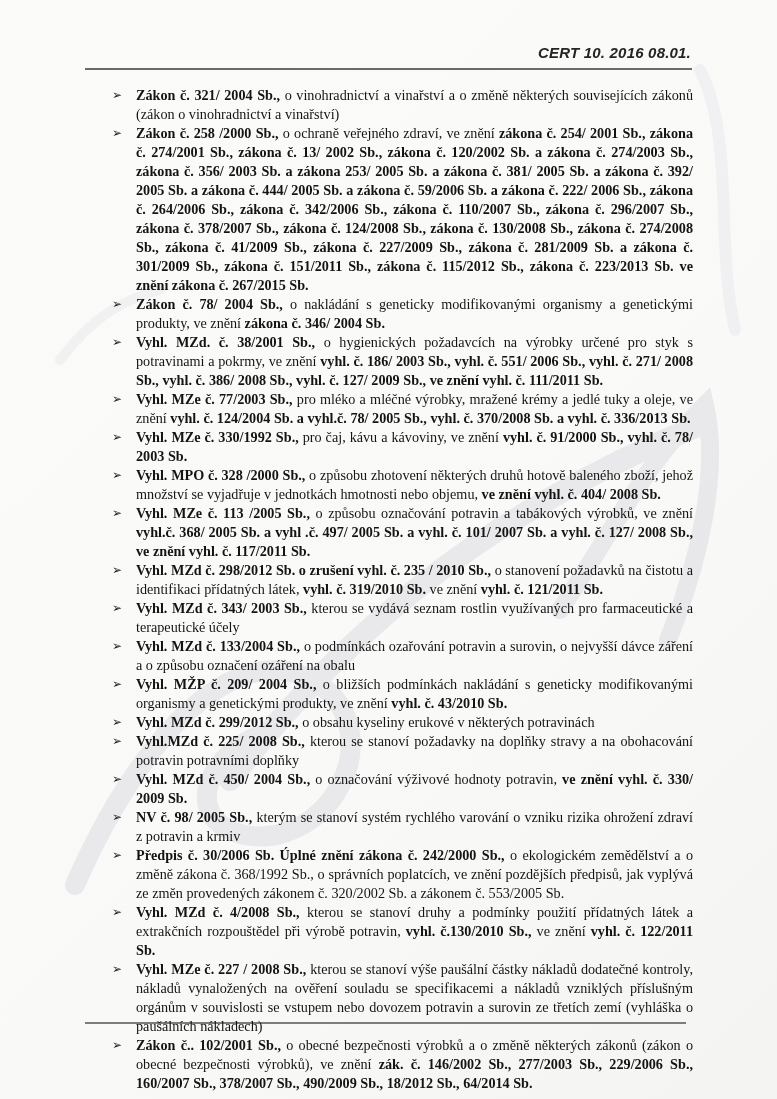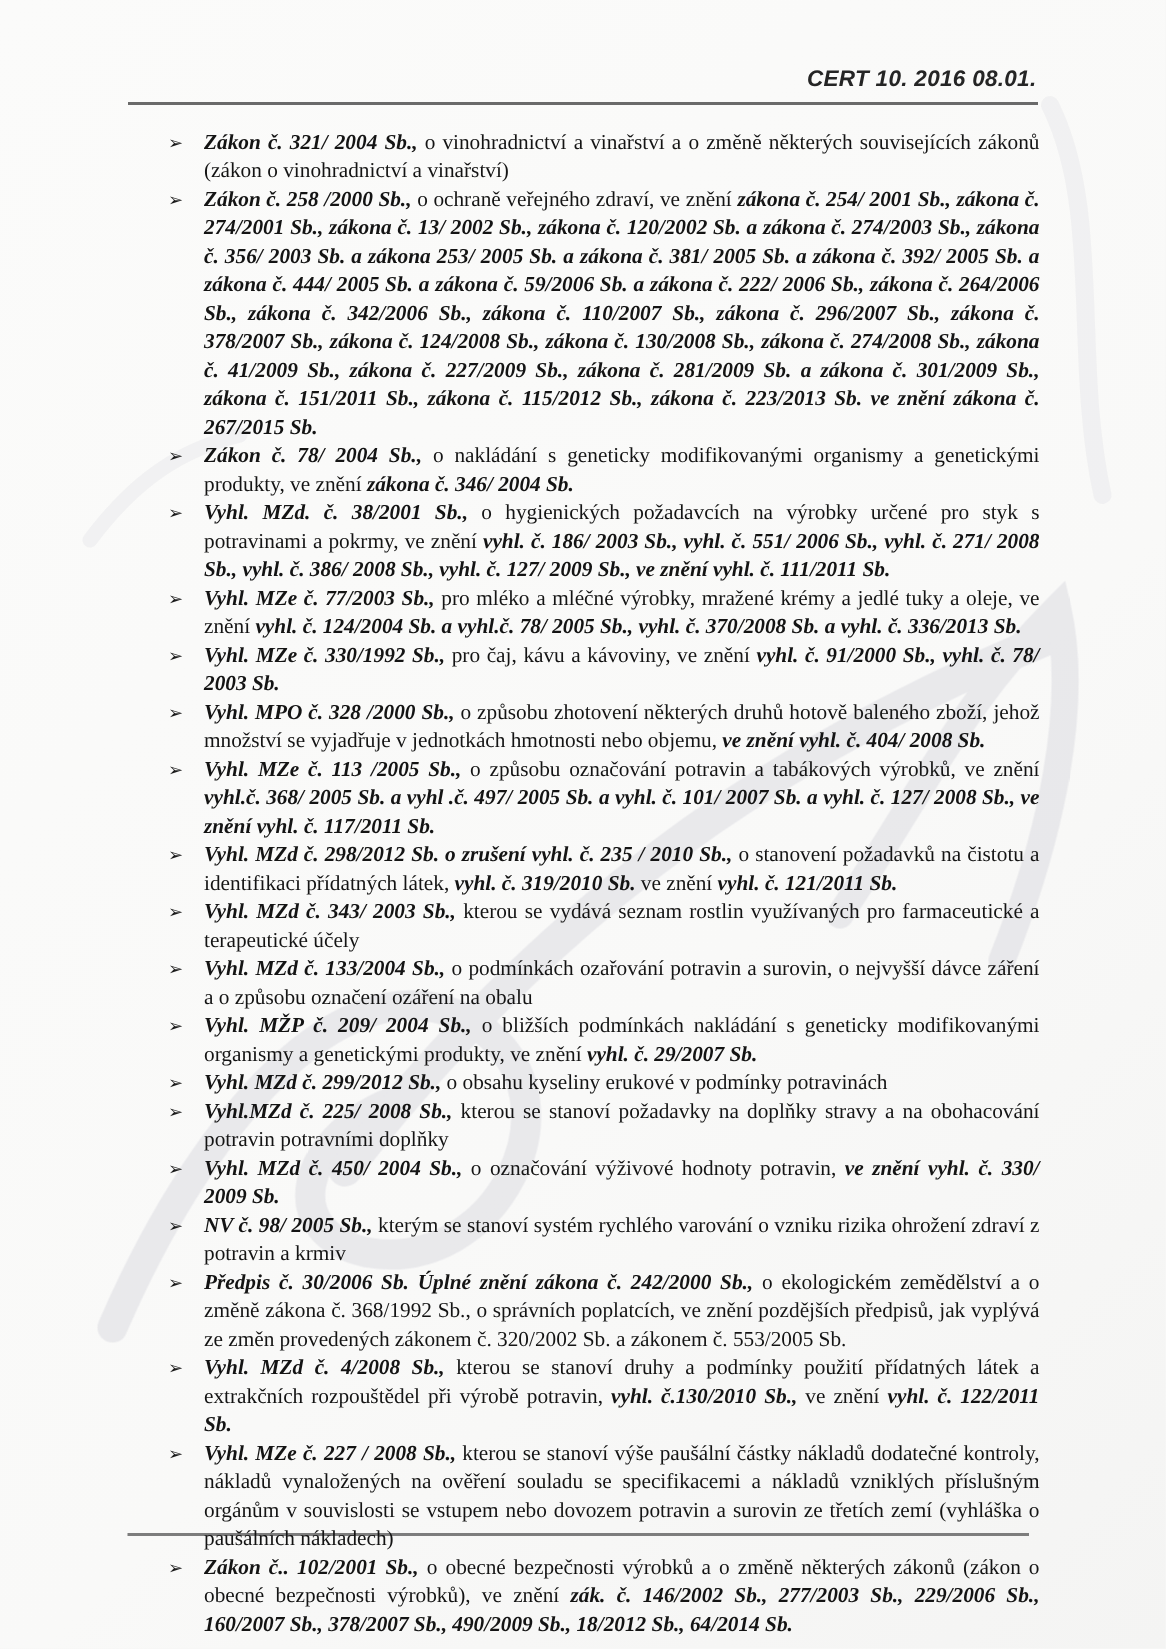--- a/index.html
+++ b/index.html
@@ -62,21 +62,21 @@
   }
   .law-list .bullet {
     position: absolute;
     left: 0;
     top: 0;
     width: 18px;
     font-size: 12px;
     color: #1b1b1b;
     text-align: left;
   }
-  .law-list .bold { font-weight: 700; font-style: italic; }
+  .law-list .bold { font-weight: 700; }
   .footer-rule {
     position: absolute;
     top: 1022px;
     left: 85px;
     width: 601px;
     height: 1.5px;
     background: #7d7d7d;
     z-index: 1;
   }
   .footer-text {
@@ -115,22 +115,22 @@
       <li><span class="bullet">➢</span><span class="bold">Zákon č. 258 /2000 Sb.,</span><span class=""> o ochraně veřejného zdraví, ve znění </span><span class="bold">zákona č. 254/ 2001 Sb., zákona č. 274/2001 Sb., zákona č. 13/ 2002 Sb., zákona č. 120/2002 Sb. a zákona č. 274/2003 Sb., zákona č. 356/ 2003 Sb. a zákona 253/ 2005 Sb. a zákona č. 381/ 2005 Sb. a zákona č. 392/ 2005 Sb. a zákona č. 444/ 2005 Sb. a zákona č. 59/2006 Sb. a zákona č. 222/ 2006 Sb., zákona č. 264/2006 Sb., zákona č. 342/2006 Sb., zákona č. 110/2007 Sb., zákona č. 296/2007 Sb., zákona č. 378/2007 Sb., zákona č. 124/2008 Sb., zákona č. 130/2008 Sb., zákona č. 274/2008 Sb., zákona č. 41/2009 Sb., zákona č. 227/2009 Sb., zákona č. 281/2009 Sb. a zákona č. 301/2009 Sb., zákona č. 151/2011 Sb., zákona č. 115/2012 Sb., zákona č. 223/2013 Sb. ve znění zákona č. 267/2015 Sb.</span></li>
       <li><span class="bullet">➢</span><span class="bold">Zákon č. 78/ 2004 Sb.,</span><span class=""> o nakládání s geneticky modifikovanými organismy a genetickými produkty, ve znění </span><span class="bold">zákona č. 346/ 2004 Sb.</span></li>
       <li><span class="bullet">➢</span><span class="bold">Vyhl. MZd. č. 38/2001 Sb.,</span><span class=""> o hygienických požadavcích na výrobky určené pro styk s potravinami a pokrmy, ve znění </span><span class="bold">vyhl. č. 186/ 2003 Sb., vyhl. č. 551/ 2006 Sb., vyhl. č. 271/ 2008 Sb., vyhl. č. 386/ 2008 Sb., vyhl. č. 127/ 2009 Sb., ve znění vyhl. č. 111/2011 Sb.</span></li>
       <li><span class="bullet">➢</span><span class="bold">Vyhl. MZe č. 77/2003 Sb.,</span><span class=""> pro mléko a mléčné výrobky, mražené krémy a jedlé tuky a oleje, ve znění </span><span class="bold">vyhl. č. 124/2004 Sb. a vyhl.č. 78/ 2005 Sb., vyhl. č. 370/2008 Sb. a vyhl. č. 336/2013 Sb.</span></li>
       <li><span class="bullet">➢</span><span class="bold">Vyhl. MZe č. 330/1992 Sb.,</span><span class=""> pro čaj, kávu a kávoviny, ve znění </span><span class="bold">vyhl. č. 91/2000 Sb., vyhl. č. 78/ 2003 Sb.</span></li>
       <li><span class="bullet">➢</span><span class="bold">Vyhl. MPO č. 328 /2000 Sb.,</span><span class=""> o způsobu zhotovení některých druhů hotově baleného zboží, jehož množství se vyjadřuje v jednotkách hmotnosti nebo objemu, </span><span class="bold">ve znění vyhl. č. 404/ 2008 Sb.</span></li>
       <li><span class="bullet">➢</span><span class="bold">Vyhl. MZe č. 113 /2005 Sb.,</span><span class=""> o způsobu označování potravin a tabákových výrobků, ve znění </span><span class="bold">vyhl.č. 368/ 2005 Sb. a vyhl .č. 497/ 2005 Sb. a vyhl. č. 101/ 2007 Sb. a vyhl. č. 127/ 2008 Sb., ve znění vyhl. č. 117/2011 Sb.</span></li>
       <li><span class="bullet">➢</span><span class="bold">Vyhl. MZd č. 298/2012 Sb. o zrušení vyhl. č. 235 / 2010 Sb.,</span><span class=""> o stanovení požadavků na čistotu a identifikaci přídatných látek, </span><span class="bold">vyhl. č. 319/2010 Sb.</span><span class=""> ve znění </span><span class="bold">vyhl. č. 121/2011 Sb.</span></li>
       <li><span class="bullet">➢</span><span class="bold">Vyhl. MZd č. 343/ 2003 Sb.,</span><span class=""> kterou se vydává seznam rostlin využívaných pro farmaceutické a terapeutické účely</span></li>
       <li><span class="bullet">➢</span><span class="bold">Vyhl. MZd č. 133/2004 Sb.,</span><span class=""> o podmínkách ozařování potravin a surovin, o nejvyšší dávce záření a o způsobu označení ozáření na obalu</span></li>
-      <li><span class="bullet">➢</span><span class="bold">Vyhl. MŽP č. 209/ 2004 Sb.,</span><span class=""> o bližších podmínkách nakládání s geneticky modifikovanými organismy a genetickými produkty, ve znění </span><span class="bold">vyhl. č. 29/2007 Sb.</span></li>
-      <li><span class="bullet">➢</span><span class="bold">Vyhl. MZd č. 299/2012 Sb.,</span><span class=""> o obsahu kyseliny erukové v podmínky potravinách</span></li>
+      <li><span class="bullet">➢</span><span class="bold">Vyhl. MŽP č. 209/ 2004 Sb.,</span><span class=""> o bližších podmínkách nakládání s geneticky modifikovanými organismy a genetickými produkty, ve znění </span><span class="bold">vyhl. č. 43/2010 Sb.</span></li>
+      <li><span class="bullet">➢</span><span class="bold">Vyhl. MZd č. 299/2012 Sb.,</span><span class=""> o obsahu kyseliny erukové v některých potravinách</span></li>
       <li><span class="bullet">➢</span><span class="bold">Vyhl.MZd č. 225/ 2008 Sb.,</span><span class=""> kterou se stanoví požadavky na doplňky stravy a na obohacování potravin potravními doplňky</span></li>
       <li><span class="bullet">➢</span><span class="bold">Vyhl. MZd č. 450/ 2004 Sb.,</span><span class=""> o označování výživové hodnoty potravin, </span><span class="bold">ve znění vyhl. č. 330/ 2009 Sb.</span></li>
       <li><span class="bullet">➢</span><span class="bold">NV č. 98/ 2005 Sb.,</span><span class=""> kterým se stanoví systém rychlého varování o vzniku rizika ohrožení zdraví z potravin a krmiv</span></li>
       <li><span class="bullet">➢</span><span class="bold">Předpis č. 30/2006 Sb. Úplné znění zákona č. 242/2000 Sb.,</span><span class=""> o ekologickém zemědělství a o změně zákona č. 368/1992 Sb., o správních poplatcích, ve znění pozdějších předpisů, jak vyplývá ze změn provedených zákonem č. 320/2002 Sb. a zákonem č. 553/2005 Sb.</span></li>
       <li><span class="bullet">➢</span><span class="bold">Vyhl. MZd č. 4/2008 Sb.,</span><span class=""> kterou se stanoví druhy a podmínky použití přídatných látek a extrakčních rozpouštědel při výrobě potravin, </span><span class="bold">vyhl. č.130/2010 Sb.,</span><span class=""> ve znění </span><span class="bold">vyhl. č. 122/2011 Sb.</span></li>
       <li><span class="bullet">➢</span><span class="bold">Vyhl. MZe č. 227 / 2008 Sb.,</span><span class=""> kterou se stanoví výše paušální částky nákladů dodatečné kontroly, nákladů vynaložených na ověření souladu se specifikacemi a nákladů vzniklých příslušným orgánům v souvislosti se vstupem nebo dovozem potravin a surovin ze třetích zemí (vyhláška o paušálních nákladech)</span></li>
       <li><span class="bullet">➢</span><span class="bold">Zákon č.. 102/2001 Sb.,</span><span class=""> o obecné bezpečnosti výrobků a o změně některých zákonů (zákon o obecné bezpečnosti výrobků), ve znění </span><span class="bold">zák. č. 146/2002 Sb., 277/2003 Sb., 229/2006 Sb., 160/2007 Sb., 378/2007 Sb., 490/2009 Sb., 18/2012 Sb., 64/2014 Sb.</span></li>
     </ul>
 
   <div class="footer-rule"></div>

